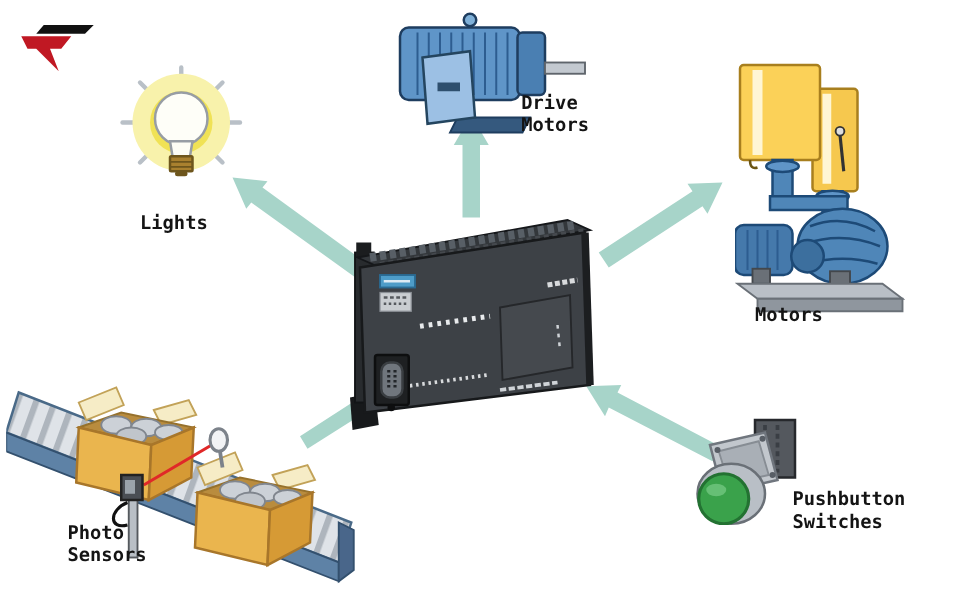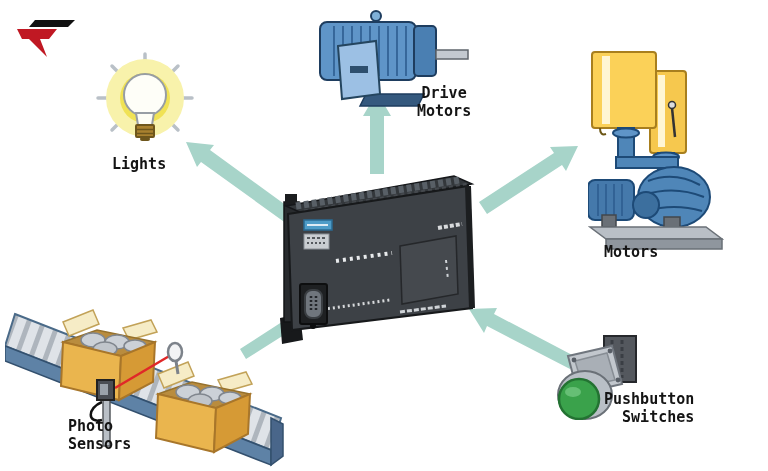--- a/index.html
+++ b/index.html
@@ -44,35 +44,35 @@
       <circle cx="57" cy="46" r="39" fill="#f8f2ab"></circle>
       <circle cx="57" cy="46" r="25" fill="#f0e255"></circle>
       <circle cx="57" cy="43" r="21" fill="#fefef8" stroke="#979da4" stroke-width="2"></circle>
       <polygon points="48,61 66,61 64,73 50,73" fill="#fdfdf5" stroke="#979da4" stroke-width="2"></polygon>
       <rect x="48" y="73" width="18" height="12" rx="1" fill="#a9812f" stroke="#6e561c" stroke-width="2"></rect>
       <line x1="48" y1="77.5" x2="66" y2="77.5" stroke="#6e561c" stroke-width="1.5"></line>
       <line x1="48" y1="81.5" x2="66" y2="81.5" stroke="#6e561c" stroke-width="1.5"></line>
       <rect x="52" y="85" width="10" height="4" rx="2" fill="#6e561c"></rect>
     </svg>
   </div>
-  <div class="dev-label" style="left:112px;top:155px;">Lights</div>
+  <div class="dev-label" style="left:112px;top:169px;">Lights</div>
 
   <div class="abs" style="left:312px;top:8px;width:160px;height:110px;">
     <svg width="160" height="110" viewBox="0 0 160 110">
       <polygon points="54,86 112,86 106,98 48,98" fill="#35597e" stroke="#1e3d5f" stroke-width="1.5"></polygon>
       <circle cx="64" cy="8" r="5" fill="#7fb0d8" stroke="#1e3d5f" stroke-width="2"></circle>
       <rect x="8" y="14" width="96" height="58" rx="7" fill="#5f95c8" stroke="#1e3d5f" stroke-width="2"></rect>
       <path d="M22 18V68 M31 18V68 M40 18V68 M49 18V68 M58 18V68 M67 18V68 M76 18V68 M85 18V68 M94 18V68" stroke="#2d5d90" stroke-width="1.6" fill="none"></path>
       <rect x="102" y="18" width="22" height="50" rx="4" fill="#4a7fb2" stroke="#1e3d5f" stroke-width="2"></rect>
       <rect x="124" y="42" width="32" height="9" fill="#c3c9d0" stroke="#5f656c" stroke-width="1.5"></rect>
       <polygon points="26,38 64,33 68,86 30,91" fill="#9cc0e4" stroke="#24455f" stroke-width="2"></polygon>
       <rect x="38" y="58" width="18" height="7" fill="#2e4f6e"></rect>
     </svg>
   </div>
-  <div class="dev-label" style="left:417px;top:84px;text-align:center;">Drive
+  <div class="dev-label" style="left:417px;top:73px;">Drive
 Motors</div>
 
   <div class="abs" style="left:588px;top:45px;width:160px;height:215px;">
     <svg width="160" height="215" viewBox="0 0 160 215">
       <rect x="62" y="26" width="36" height="82" rx="3" fill="#f6c84e" stroke="#a87f1e" stroke-width="2"></rect>
       <rect x="70" y="30" width="7" height="72" fill="#fff6d4"></rect>
       <circle cx="84" cy="60" r="3.5" fill="#dddddd" stroke="#333" stroke-width="1.5"></circle>
       <line x1="84" y1="63" x2="87" y2="92" stroke="#333" stroke-width="2.5"></line>
       <rect x="4" y="7" width="64" height="76" rx="3" fill="#fbd158" stroke="#a87f1e" stroke-width="2"></rect>
       <rect x="14" y="11" width="8" height="68" fill="#fff6d4"></rect>
@@ -154,35 +154,35 @@
       <use href="#boxg" transform="translate(95,52)"></use>
       <line x1="110" y1="90" x2="166" y2="57" stroke="#e02828" stroke-width="2.5"></line>
       <ellipse cx="170" cy="54" rx="7" ry="9" fill="#f2f3f5" stroke="#7c828a" stroke-width="2.5"></ellipse>
       <line x1="171" y1="63" x2="173" y2="76" stroke="#7c828a" stroke-width="3"></line>
       <path d="M97 104 C 82 110, 82 126, 97 122" stroke="#111" stroke-width="2.5" fill="none"></path>
       <rect x="98" y="100" width="7" height="48" fill="#b9bfc6" stroke="#55595e" stroke-width="1.5"></rect>
       <rect x="92" y="82" width="17" height="20" fill="#4a4e54" stroke="#222" stroke-width="2"></rect>
       <rect x="95" y="86" width="8" height="11" fill="#9aa2aa"></rect>
     </svg>
   </div>
-  <div class="dev-label" style="left:68px;top:417px;">Photo
+  <div class="dev-label" style="left:54px;top:417px;">Photo
 Sensors</div>
 
   <div class="abs" style="left:550px;top:322px;width:130px;height:98px;">
     <svg width="130" height="98" viewBox="0 0 130 98">
       <rect x="54" y="14" width="32" height="46" fill="#54585e" stroke="#26282c" stroke-width="2"></rect>
       <line x1="62" y1="18" x2="62" y2="56" stroke="#3a3e44" stroke-width="3" stroke-dasharray="4 3"></line>
       <line x1="72" y1="18" x2="72" y2="56" stroke="#3a3e44" stroke-width="3" stroke-dasharray="4 3"></line>
       <polygon points="18,34 62,24 72,62 28,72" fill="#c2c7cd" stroke="#70767e" stroke-width="2"></polygon>
       <polygon points="25,39 57,31 65,58 33,65" fill="#a9afb6" stroke="#878d94" stroke-width="1.5"></polygon>
       <circle cx="24" cy="38" r="2.4" fill="#585e66"></circle>
       <circle cx="60" cy="29" r="2.4" fill="#585e66"></circle>
       <circle cx="68" cy="58" r="2.4" fill="#585e66"></circle>
       <circle cx="32" cy="68" r="2.4" fill="#585e66"></circle>
       <ellipse cx="35" cy="73" rx="27" ry="24" fill="#b9bfc6" stroke="#6a7077" stroke-width="2"></ellipse>
       <circle cx="29" cy="77" r="20" fill="#3aa24b" stroke="#237232" stroke-width="2.5"></circle>
       <ellipse cx="23" cy="70" rx="8" ry="5" fill="#6fc47c" opacity="0.85"></ellipse>
     </svg>
   </div>
-  <div class="dev-label" style="left:604px;top:390px;text-align:right;">Pushbutton
+  <div class="dev-label" style="left:634px;top:390px;">Pushbutton
 Switches</div>
 
 </div>
 
 </body></html>

